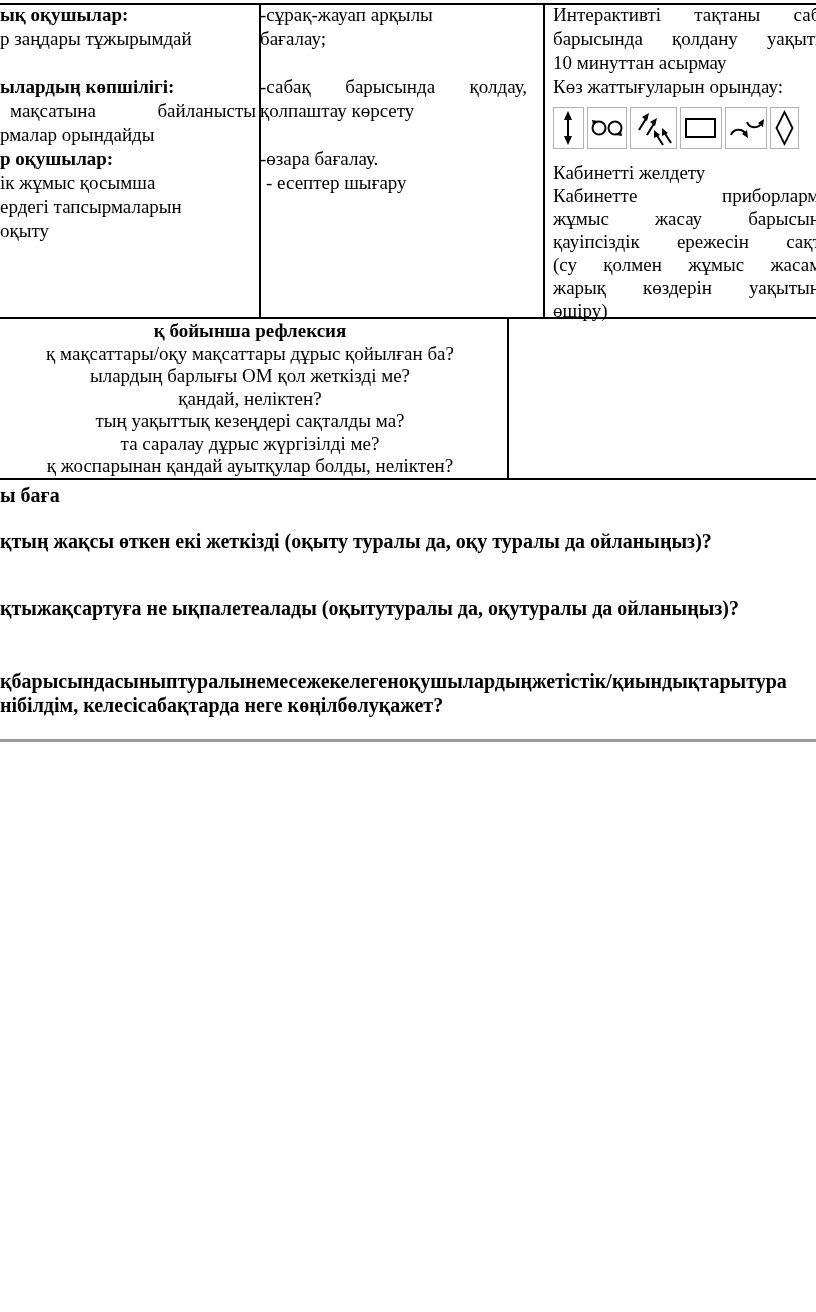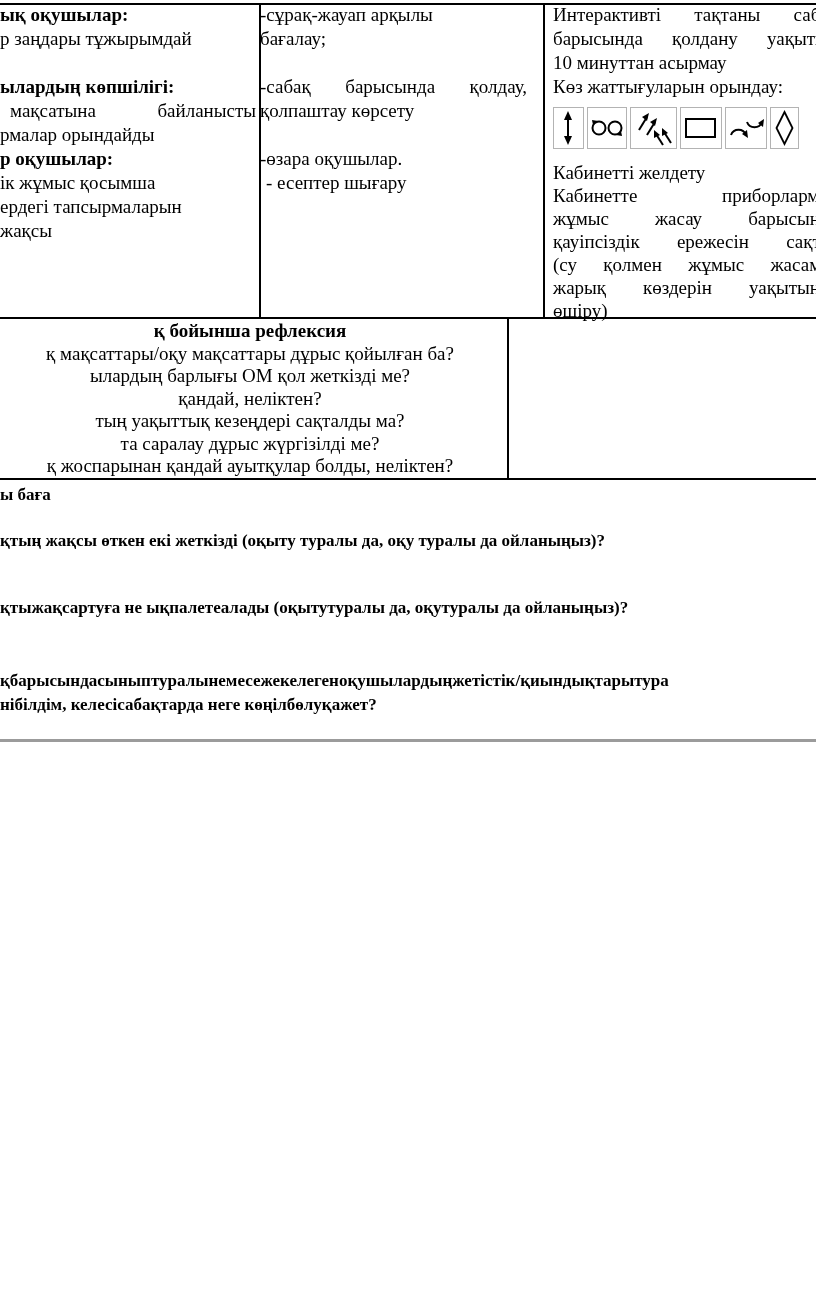--- a/index.html
+++ b/index.html
@@ -13,21 +13,21 @@
   .pagebreak{position:absolute;height:3px;background:#9b9b9b;left:0;width:816px;}
   .col{position:absolute;}
   .line{font-size:19px;line-height:24px;min-height:24px;}
   .lh23 .line{line-height:23px;min-height:23px;}
   .b{font-weight:bold;}
   .jl{text-align:justify;text-align-last:justify;}
   .ind10{padding-left:10px;}
   .ind6{padding-left:6px;}
   .refl{position:absolute;left:0;top:320px;width:500px;text-align:center;}
   .refl .line{font-size:19px;line-height:22.5px;min-height:22.5px;white-space:nowrap;}
-  .sum{position:absolute;left:0;font-size:17px;font-weight:bold;white-space:nowrap;line-height:24px;}
+  .sum{position:absolute;left:0;font-size:20px;font-weight:bold;white-space:nowrap;line-height:24px;}
   .icons-row{display:flex;align-items:flex-start;margin:8px 0 10px 0;height:44px;}
   .icon-box{
     border:1px solid #b3b3b3;background:#fff;height:42px;margin-right:3px;
     display:flex;align-items:center;justify-content:center;box-sizing:border-box;
   }
   .icon-box svg{display:block;}
 </style>
 </head>
 <body>
 
@@ -44,31 +44,31 @@
   <div class="col" style="left:0;top:3px;width:256px;">
     <div class="line b">ық оқушылар:</div>
     <div class="line">р заңдары тұжырымдай</div>
     <div class="line"></div>
     <div class="line b">ылардың көпшілігі:</div>
     <div class="line jl ind10">мақсатына байланысты</div>
     <div class="line">рмалар орындайды</div>
     <div class="line b">р оқушылар:</div>
     <div class="line">ік жұмыс қосымша</div>
     <div class="line">ердегі тапсырмаларын</div>
-    <div class="line">жақсы</div>
+    <div class="line">оқыту</div>
   </div>
 
   <div class="col" style="left:260px;top:3px;width:267px;">
     <div class="line">-сұрақ-жауап арқылы</div>
     <div class="line">бағалау;</div>
     <div class="line"></div>
     <div class="line jl">-сабақ барысында қолдау,</div>
     <div class="line">қолпаштау көрсету</div>
     <div class="line"></div>
-    <div class="line">-өзара оқушылар.</div>
+    <div class="line">-өзара бағалау.</div>
     <div class="line ind6">- есептер шығару</div>
   </div>
 
   <div class="col" style="left:553px;top:3px;width:285px;">
     <div class="line jl">Интерактивті тақтаны сабақ</div>
     <div class="line jl">барысында қолдану уақытын</div>
     <div class="line">10 минуттан асырмау</div>
     <div class="line">Көз жаттығуларын орындау:</div>
 
     <div class="icons-row" id="eye-icons">

